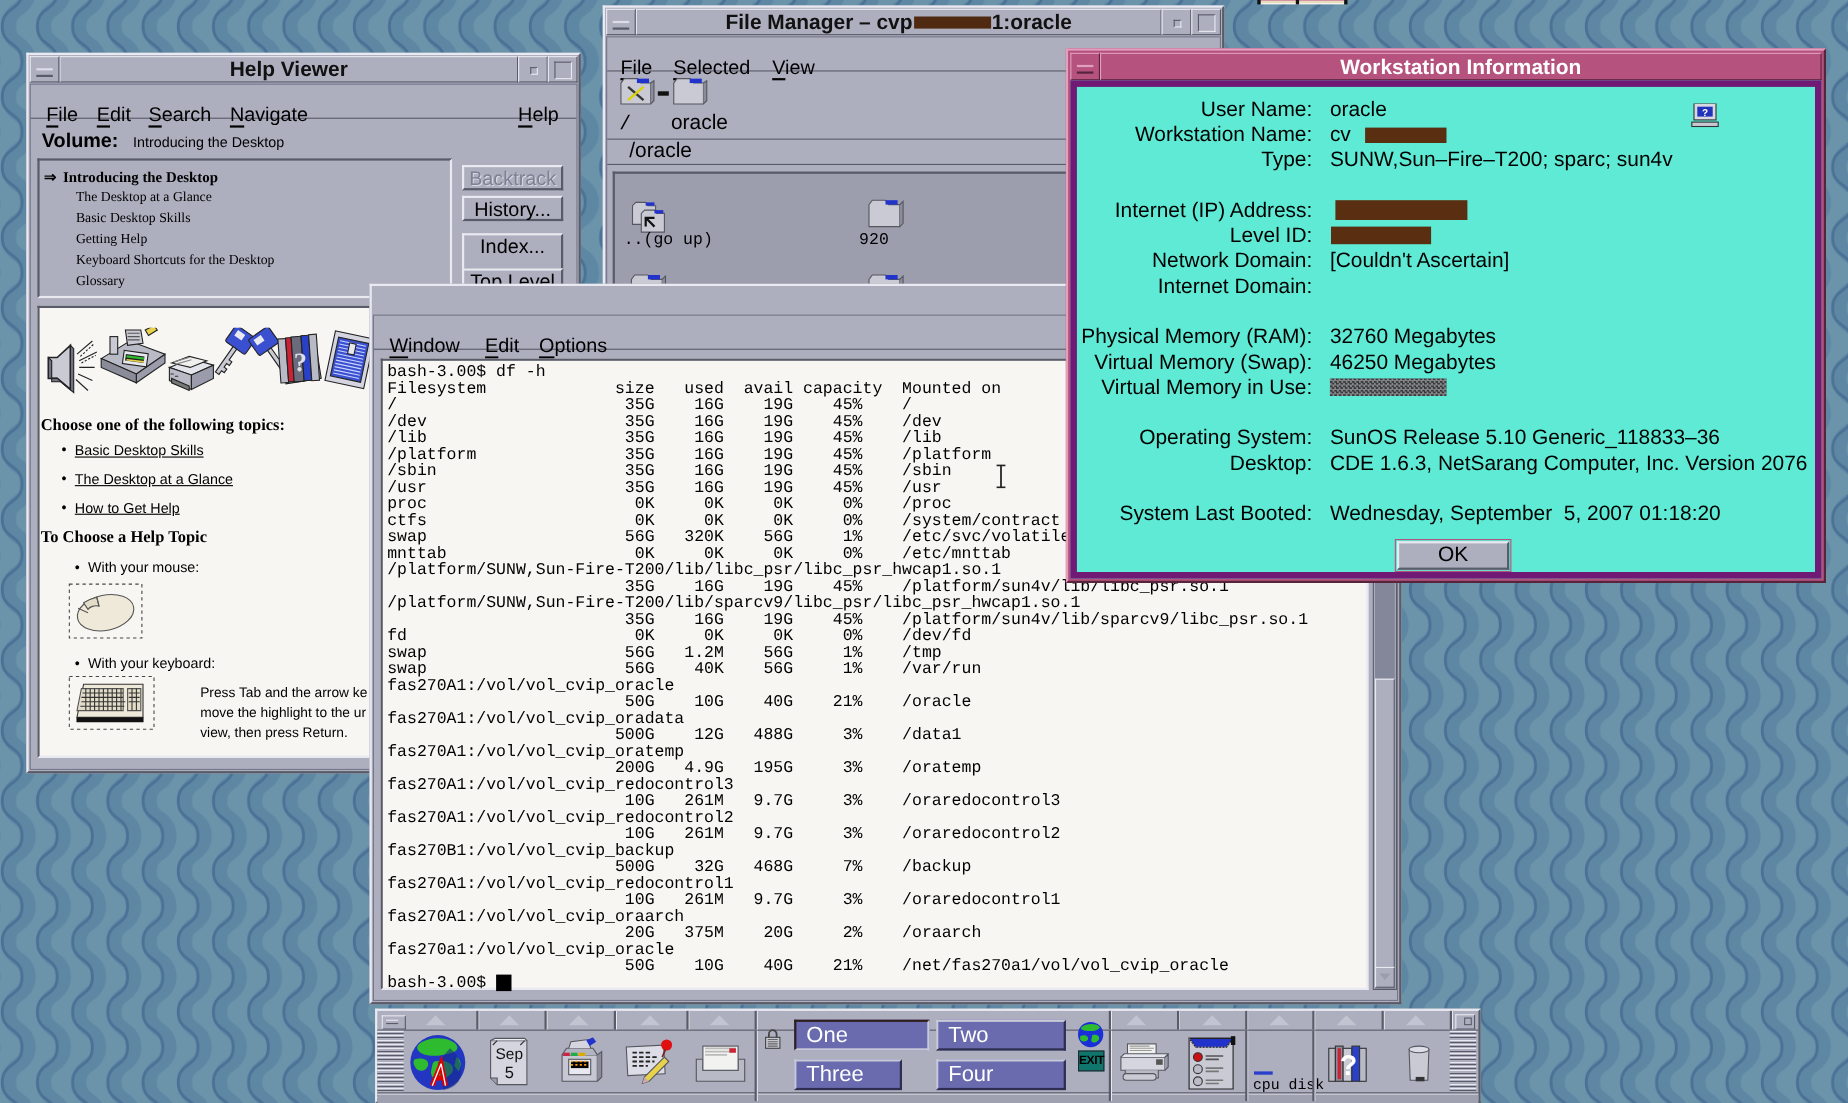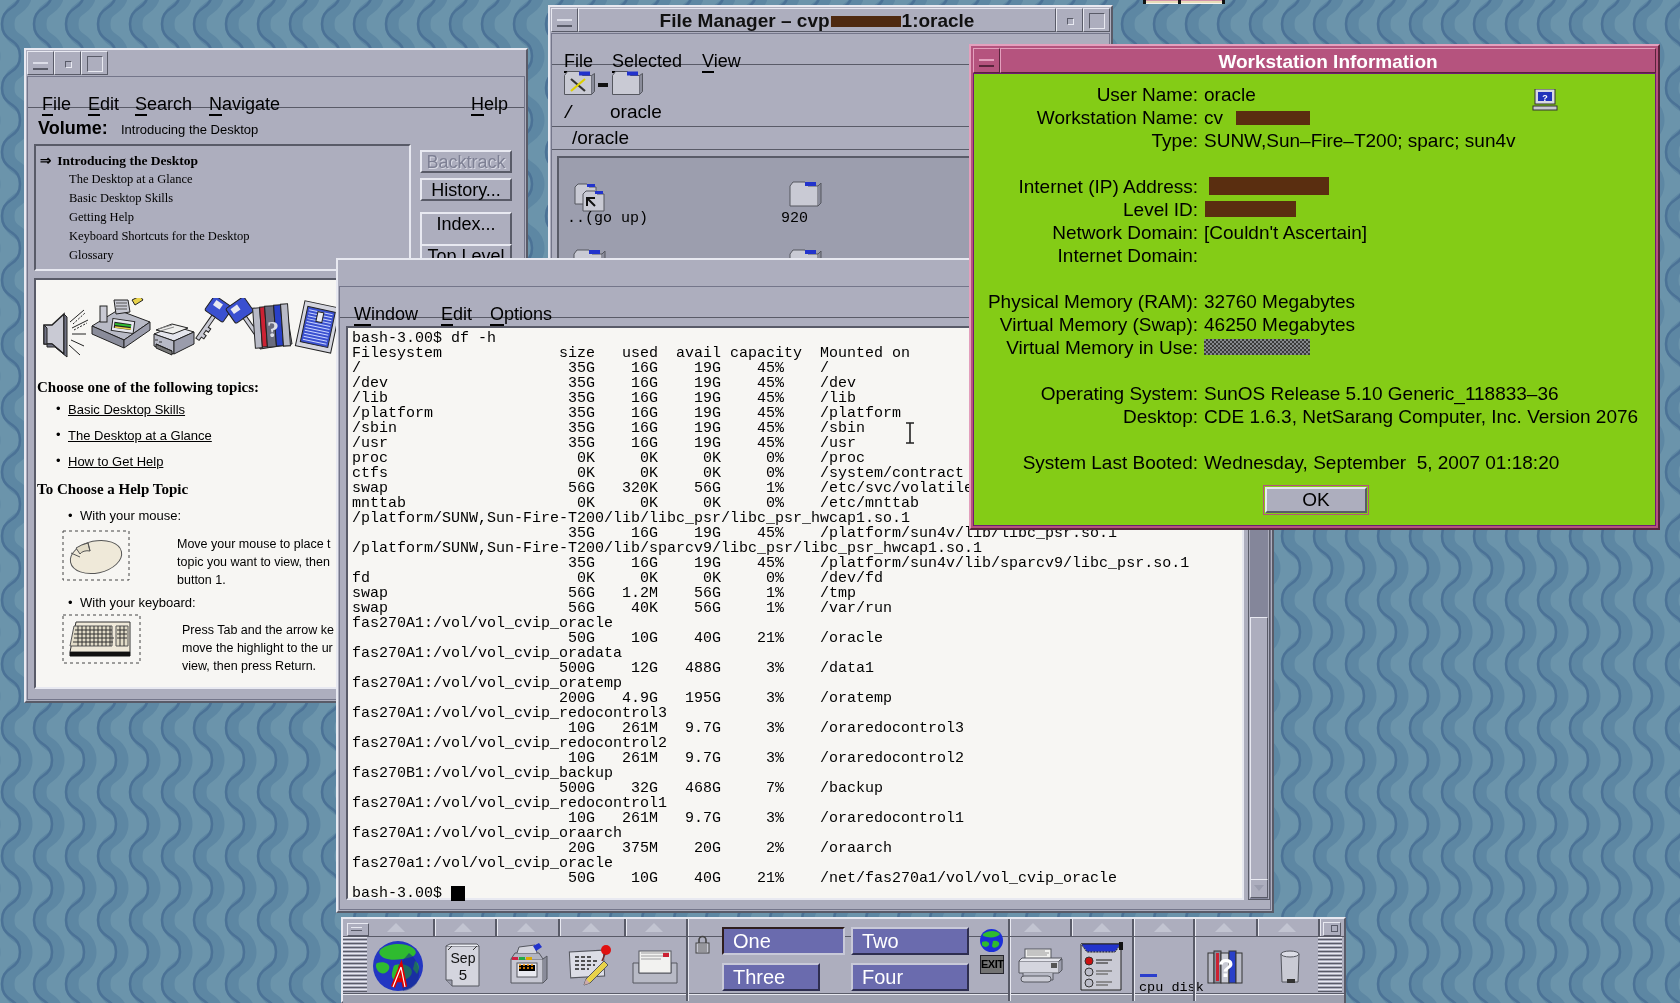--- a/index.html
+++ b/index.html
@@ -60,20 +60,21 @@
 <div style="position:absolute;left:1143px;top:0;width:76px;height:4px;background:linear-gradient(180deg,#d493a9 0 1px,#e9ddb9 1px 3px,#f4f2ee 3px 4px);border-left:3px solid #111;border-right:3px solid #111;z-index:1">
 <span style="position:absolute;left:42%;top:0;width:3px;height:4px;background:#111"></span>
   </div>
 
 <div class="win" id="helpwin" style="left:24px;top:48px;width:504px;height:655px;z-index:2">
  <div class="frame"></div>
  <div class="tbar">
   <div class="tbtn">
         <span class="dash"></span>
       </div>
+  <div class="ttitle">Help Viewer</div>
   <div class="tbtn">
         <span class="sqs"></span>
       </div>
   <div class="tbtn">
         <span class="sqb"></span>
       </div>
  </div>
  <div class="client" id="helpclient">
   <div class="mbar">
     <span class="mitem" style="left:14px"><u>F</u>ile</span>
@@ -175,21 +176,20 @@
     <div style="position:absolute;left:32px;top:174px;font-size:13px;text-decoration:underline">How to Get Help</div>
     <div style="position:absolute;left:1px;top:201px;font-family:'Liberation Serif',serif;font-weight:bold;font-size:15px">To Choose a Help Topic</div>
     <div style="position:absolute;left:32px;top:228px;font-size:13px">•</div>
     <div style="position:absolute;left:44px;top:228px;font-size:13px">With your mouse:</div>
     <svg id="mousepic" style="position:absolute;left:26px;top:250px" width="68" height="51" viewBox="0 0 68 51">
       <rect x="1" y="1" width="66" height="49" fill="none" stroke="#444" stroke-width="1" stroke-dasharray="3,3"></rect>
       <ellipse cx="34" cy="27" rx="26" ry="16" fill="#efe9d9" stroke="#555" transform="rotate(-12 34 27)"></ellipse>
       <path d="M14,18 a26,16 -12 0 1 12,-5 l2,8 a8,5 0 0 0 -10,3 Z" fill="#e2dcc8" stroke="#555"></path>
       <path d="M26,13 l2,8 M18,27 l-9,-4" stroke="#555" fill="none"></path>
     </svg>
-    <div style="position:absolute;left:141px;top:255px;font-size:12.5px;line-height:18px">Move your mouse to place t<br>topic you want to view, then<br>button 1.</div>
     <div style="position:absolute;left:32px;top:315px;font-size:13px">•</div>
     <div style="position:absolute;left:44px;top:315px;font-size:13px">With your keyboard:</div>
     <svg id="kbdpic" style="position:absolute;left:26px;top:334px" width="79" height="50" viewBox="0 0 79 50">
       <rect x="1" y="1" width="77" height="48" fill="none" stroke="#444" stroke-width="1" stroke-dasharray="3,3"></rect>
       <path d="M14,8 L68,8 L68,38 L8,38 Z" fill="#efe9d9" stroke="#333"></path>
       <path d="M8,38 L8,42 L68,42 L68,38" fill="#111" stroke="#111"></path>
       <g fill="#555">
             <path d="M12,12 h38 v20 h-42 Z" fill="#e2dcc8" stroke="#555"></path>
       <path d="M54,12 h12 v20 h-12 Z" fill="#e2dcc8" stroke="#555"></path>
           </g>
@@ -340,21 +340,21 @@
 </div>
 
 <div class="win" id="wsdlg" style="left:969px;top:44px;width:691px;height:486px;z-index:5;background:#b5537e">
  <div style="position:absolute;inset:0;border:2px solid;border-color:#e3a0bd #58243c #58243c #e3a0bd;background:#b5537e"></div>
  <div style="position:absolute;left:4px;top:4px;right:4px;height:25px;display:flex">
    <div style="width:27px;position:relative;background:#b5537e;border:1px solid;border-color:#e3a0bd #58243c #58243c #e3a0bd;box-sizing:border-box">
      <span style="position:absolute;left:5px;top:10px;width:15px;height:4px;border-top:2px solid #e3a0bd;border-bottom:2px solid #58243c;background:#b5537e"></span>
    </div>
    <div style="flex:1;line-height:25px;text-align:center;font-weight:bold;font-size:19px;color:#fff;background:#b5537e;border:1px solid;border-color:#e3a0bd #58243c #58243c #e3a0bd;box-sizing:border-box">Workstation Information</div>
  </div>
- <div id="wsbody" style="position:absolute;left:4px;right:4px;top:29px;bottom:4px;background:#84cc16;border:1px solid #701a75;font-size:19px;color:#000">
+ <div id="wsbody" style="position:absolute;left:4px;right:4px;top:29px;bottom:4px;background:#5eead4;border:6px solid #701a75;font-size:19px;color:#000">
   <div style="position:absolute;right:457px;top:10px">User Name:</div>
       <div style="position:absolute;left:230px;top:10px">oracle</div>
   <div style="position:absolute;right:457px;top:33px">Workstation Name:</div>
       <div style="position:absolute;left:230px;top:33px">cv</div>
   <div class="redact" style="left:262px;top:37px;width:74px;height:14px"></div>
   <div style="position:absolute;right:457px;top:56px">Type:</div>
       <div style="position:absolute;left:230px;top:56px">SUNW,Sun–Fire–T200; sparc; sun4v</div>
   <div style="position:absolute;right:457px;top:102px">Internet (IP) Address:</div>
   <div class="redact" style="left:235px;top:103px;width:120px;height:18px"></div>
   <div style="position:absolute;right:457px;top:125px">Level ID:</div>
@@ -396,21 +396,21 @@
     </div>
   </div>
 
   <div style="position:absolute;left:0px;top:18px;width:24px;bottom:0;background:repeating-linear-gradient(180deg,#e8e9f1 0 1px,#adaebe 1px 2px,#595b68 2px 3px,#adaebe 3px 4px)"></div>
   <div style="position:absolute;left:975px;top:18px;width:24px;bottom:0;background:repeating-linear-gradient(180deg,#e8e9f1 0 1px,#adaebe 1px 2px,#595b68 2px 3px,#adaebe 3px 4px)"></div>
 
   <div class="wsbtn" style="left:379px;top:8px;width:123px;height:28px;border-color:#2e1e1e #c8c9d8 #c8c9d8 #2e1e1e">One</div>
   <div class="wsbtn" style="left:508px;top:8px;width:118px;height:28px">Two</div>
   <div class="wsbtn" style="left:379px;top:44px;width:98px;height:28px">Three</div>
   <div class="wsbtn" style="left:508px;top:44px;width:118px;height:28px">Four</div>
-  <div style="position:absolute;left:637px;top:36px;width:24px;height:19px;background:#737373;border:1px solid #26262e;box-sizing:border-box;color:#000;font-size:11px;font-weight:bold;text-align:center;line-height:16px;font-family:'Liberation Sans',sans-serif;letter-spacing:-0.5px">EXIT</div>
+  <div style="position:absolute;left:637px;top:36px;width:24px;height:19px;background:#0f766e;border:1px solid #26262e;box-sizing:border-box;color:#000;font-size:11px;font-weight:bold;text-align:center;line-height:16px;font-family:'Liberation Sans',sans-serif;letter-spacing:-0.5px">EXIT</div>
   <div style="position:absolute;left:796px;top:61px;font-size:13.5px;font-family:'Liberation Mono',monospace">cpu disk</div>
   <div style="position:absolute;left:797px;top:55px;width:17px;height:3px;background:#2a3ecc"></div>
   <div style="position:absolute;left:0;right:0;top:74px;height:12px;background:#9fa1b0;border-top:1px solid #595b68;box-shadow:inset 0 1px 0 #e8e9f1"></div>
 
   <div class="vsep" style="top:0;height:17px;left:90px"></div>
   <div class="vsep" style="top:0;height:17px;left:152px"></div>
   <div class="vsep" style="top:0;height:17px;left:215px"></div>
   <div class="vsep" style="top:0;height:17px;left:281px"></div>
   <div class="vsep" style="top:0;height:17px;left:343px"></div>
   <div class="vsep" style="top:0;height:17px;left:665px"></div>

